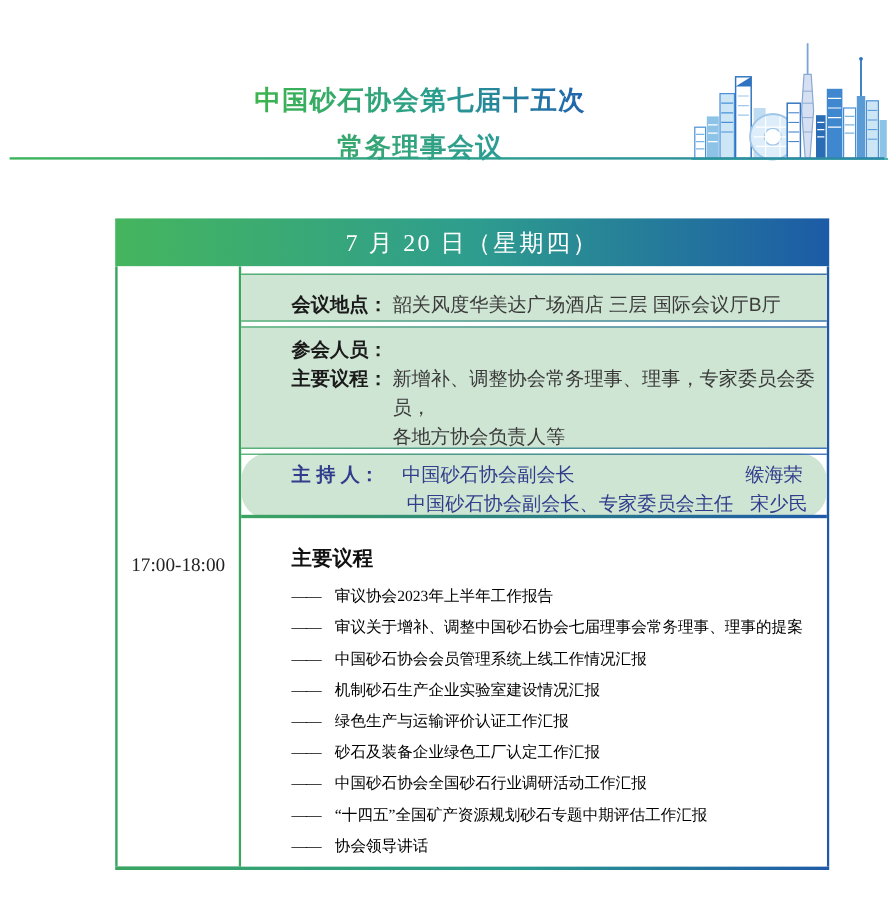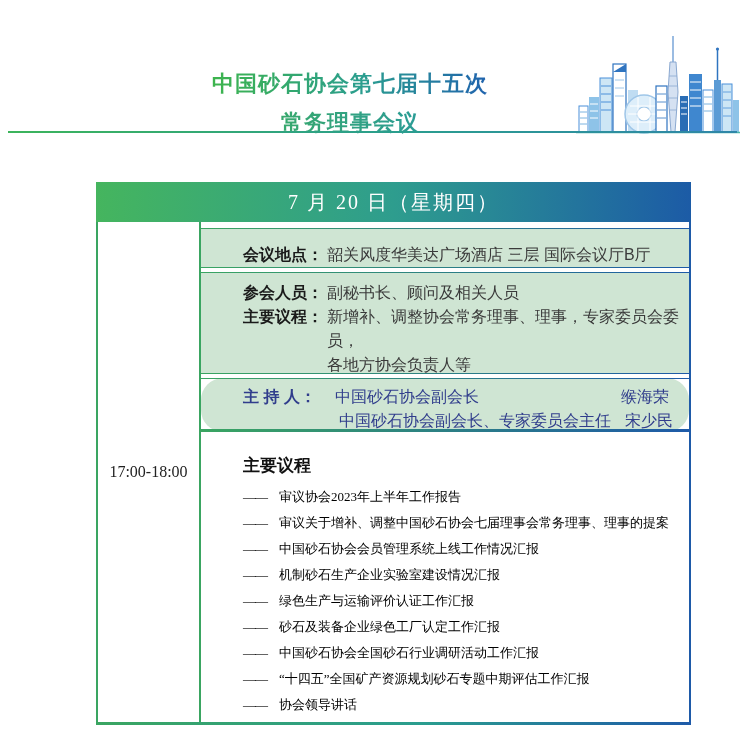--- a/index.html
+++ b/index.html
@@ -155,21 +155,20 @@
           <div class="entry">
             <span class="lbl">会议地点：</span>
             <span class="val">韶关风度华美达广场酒店 三层 国际会议厅B厅</span>
           </div>
         </div>
 
         <div class="green-row row-attendees">
           <div class="entry">
             <span class="lbl">参会人员：</span>
             <span class="val">
-              <div>副秘书长、顾问及相关人员</div>
             </span>
           </div>
           <div class="entry">
             <span class="lbl">主要议程：</span>
             <span class="val">
               <div>新增补、调整协会常务理事、理事，专家委员会委员，</div>
               <div>各地方协会负责人等</div>
             </span>
           </div>
         </div>

